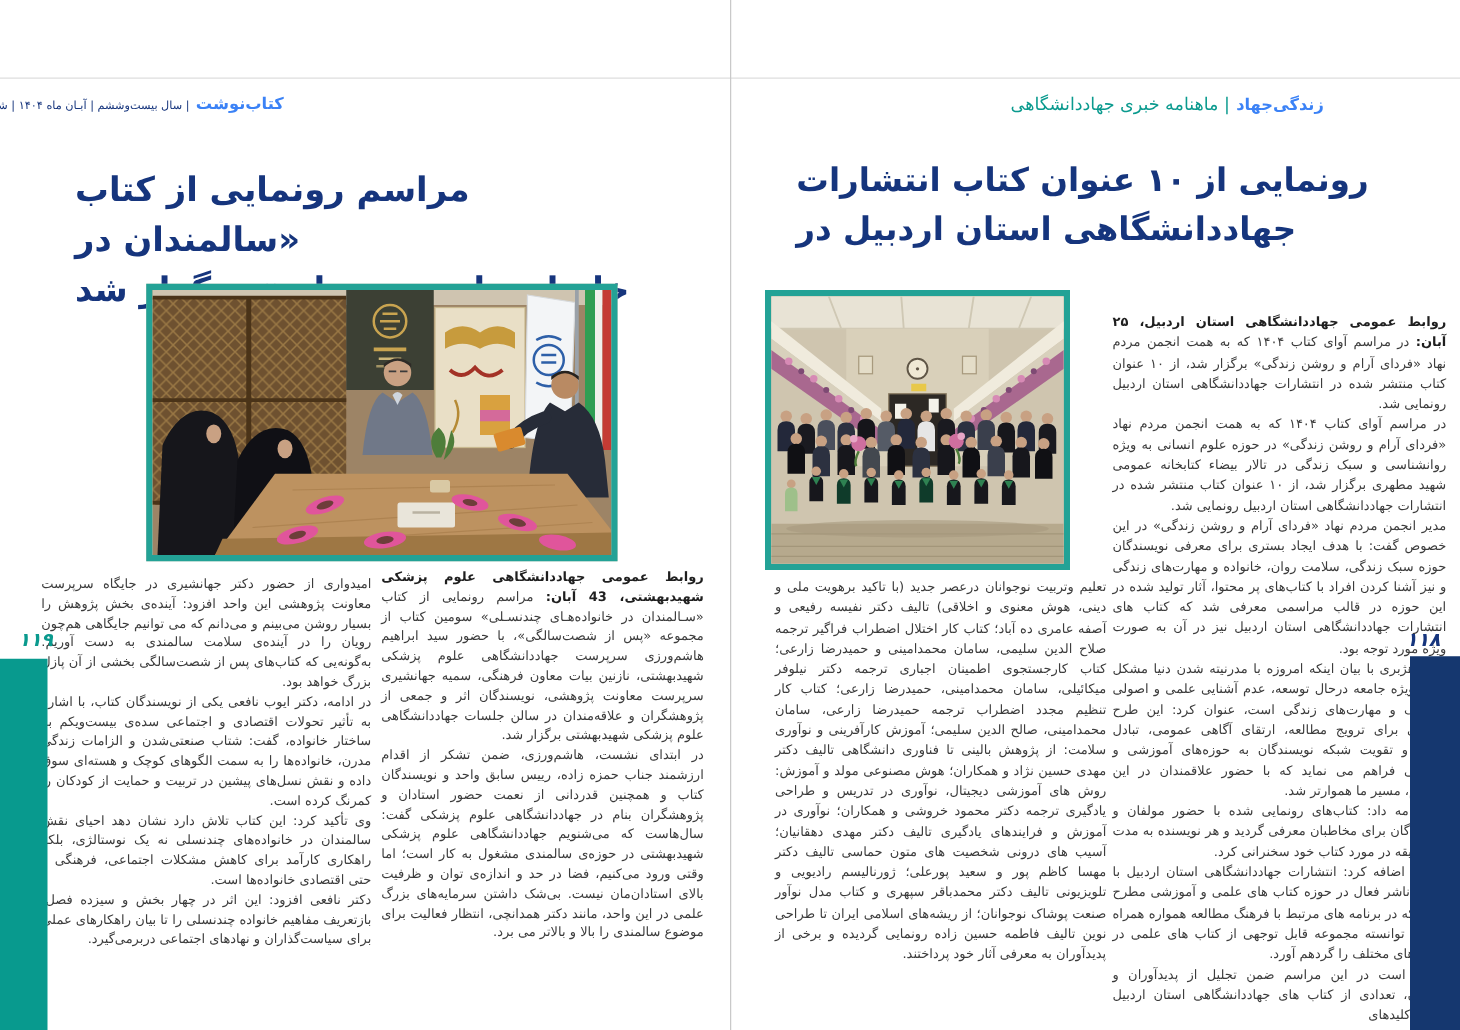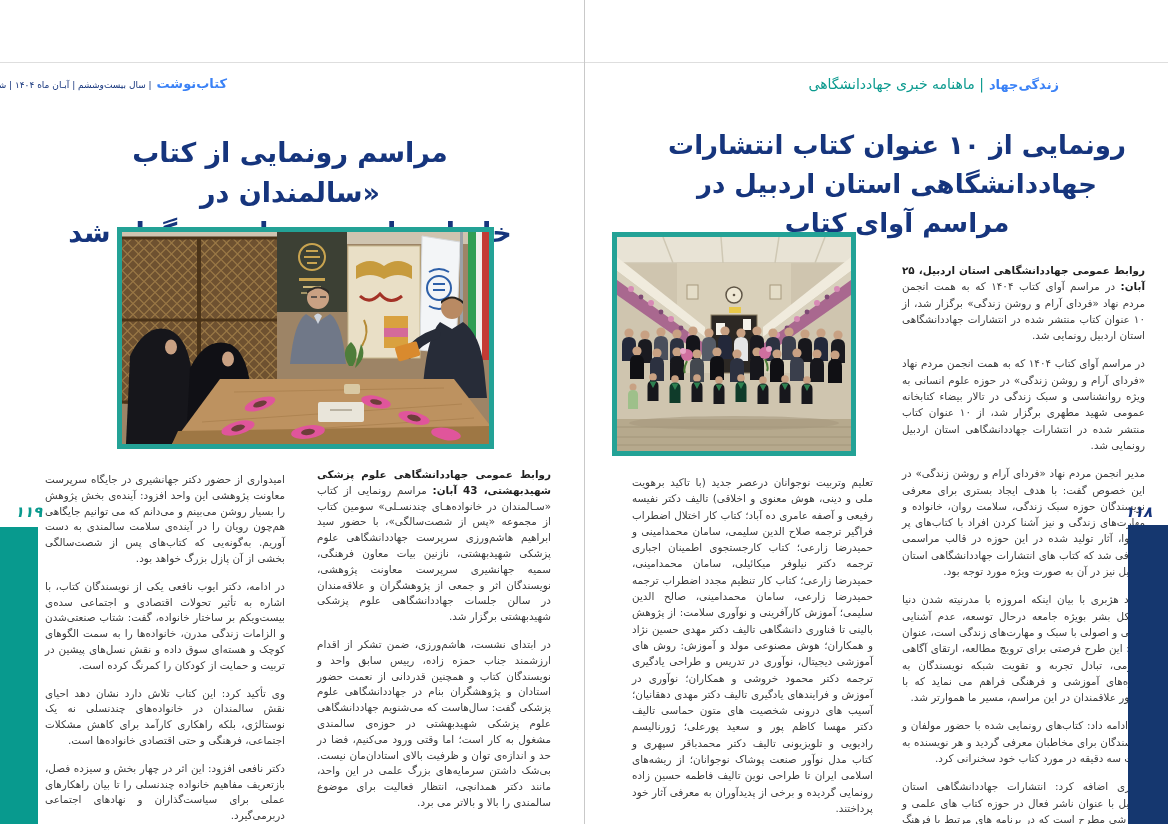--- a/index.html
+++ b/index.html
@@ -10,31 +10,31 @@
   .divider{position:absolute;left:584px;top:0;width:1px;height:824px;background:#c9c9c9}
   .topline{position:absolute;left:0;top:62px;width:1168px;height:1px;background:#dedede}
 
   .hdr{position:absolute;top:76px;direction:rtl;display:flex;align-items:baseline;gap:5px;white-space:nowrap}
   .hdr-left{right:941px}
   .hdr-right{right:109px}
   .hdr .brand{font-weight:bold;font-size:13px;color:#3b82f6}
   .hdr-left .meta{font-size:9px;color:#16357d}
   .hdr-right .meta{font-size:14px;color:#0a9a8e}
 
-  .title{position:absolute;direction:rtl;text-align:center;font-weight:bold;color:#16357d}
+  .title{position:absolute;direction:rtl;text-align:left;font-weight:bold;color:#16357d}
   .title-left{top:133px;right:648px;width:460px;font-size:27px;line-height:40px}
   .title-right{top:126px;right:11px;width:520px;font-size:26px;line-height:39px}
 
   .photo{position:absolute;border:5px solid #23a296;box-sizing:border-box;background:#cfc5af}
   .photo svg{display:block}
   .photo-left{left:117px;top:227px;width:377px;height:222px}
   .photo-right{left:612px;top:232px;width:244px;height:224px}
 
   .col{position:absolute;direction:rtl;text-align:justify;color:#3c3c3c;font-size:10.4px;line-height:16.3px}
-  .col p{margin:12px}
+  .col p{margin:0}
   .lead{font-weight:bold;color:#1f1f1f}
   .col-ra{left:890px;top:250px;width:267px}
   .col-rb{left:620px;top:462px;width:265px}
   .col-la{left:305px;top:455px;width:258px;line-height:15.8px}
   .col-lb{left:33px;top:460px;width:264px;line-height:15.8px}
 
   .pg{position:absolute;font-size:15px;font-weight:bold;transform:skewX(-14deg)}
   .pg-left{left:16px;top:503px;color:#0a9a8e}
   .pg-right{right:15px;top:503px;color:#16357d}
   .bar{position:absolute;bottom:0}
@@ -137,42 +137,40 @@
     </g>
   </svg>
 </div>
 
 <div class="col col-la">
   <p>
     <span class="lead">روابط عمومی جهاددانشگاهی علوم پزشکی شهیدبهشتی، 43 آبان:</span>
     <span>مراسم رونمایی از کتاب «سـالمندان در خانواده‌هـای چندنسـلی» سومین کتاب از مجموعه «پس از شصت‌سالگی»، با حضور سید ابراهیم هاشم‌ورزی سرپرست جهاددانشگاهی علوم پزشکی شهیدبهشتی، نازنین بیات معاون فرهنگی، سمیه جهانشیری سرپرست معاونت پژوهشی، نویسندگان اثر و جمعی از پژوهشگران و علاقه‌مندان در سالن جلسات جهاددانشگاهی علوم پزشکی شهیدبهشتی برگزار شد.</span>
   </p>
   <p>در ابتدای نشست، هاشم‌ورزی، ضمن تشکر از اقدام ارزشمند جناب حمزه زاده، رییس سابق واحد و نویسندگان کتاب و همچنین قدردانی از نعمت حضور استادان و پژوهشگران بنام در جهاددانشگاهی علوم پزشکی گفت: سال‌هاست که می‌شنویم جهاددانشگاهی علوم پزشکی شهیدبهشتی در حوزه‌ی سالمندی مشغول به کار است؛ اما وقتی ورود می‌کنیم، فضا در حد و اندازه‌ی توان و ظرفیت بالای استادان‌مان نیست. بی‌شک داشتن سرمایه‌های بزرگ علمی در این واحد، مانند دکتر همدانچی، انتظار فعالیت برای موضوع سالمندی را بالا و بالاتر می برد.</p>
-  <p>سرپرست جهاددانشگاهی علوم پزشکی شهیدبهشتی، ضمن ابراز</p>
 </div>
 
 <div class="col col-lb">
   <p>امیدواری از حضور دکتر جهانشیری در جایگاه سرپرست معاونت پژوهشی این واحد افزود: آینده‌ی بخش پژوهش را بسیار روشن می‌بینم و می‌دانم که می توانیم جایگاهی هم‌چون رویان را در آینده‌ی سلامت سالمندی به دست آوریم. به‌گونه‌یی که کتاب‌های پس از شصت‌سالگی بخشی از آن پازل بزرگ خواهد بود.</p>
   <p>در ادامه، دکتر ایوب نافعی یکی از نویسندگان کتاب، با اشاره به تأثیر تحولات اقتصادی و اجتماعی سده‌ی بیست‌ویکم بر ساختار خانواده، گفت: شتاب صنعتی‌شدن و الزامات زندگی مدرن، خانواده‌ها را به سمت الگوهای کوچک و هسته‌ای سوق داده و نقش نسل‌های پیشین در تربیت و حمایت از کودکان را کمرنگ کرده است.</p>
   <p>وی تأکید کرد: این کتاب تلاش دارد نشان دهد احیای نقش سالمندان در خانواده‌های چندنسلی نه یک نوستالژی، بلکه راهکاری کارآمد برای کاهش مشکلات اجتماعی، فرهنگی و حتی اقتصادی خانواده‌ها است.</p>
   <p>دکتر نافعی افزود: این اثر در چهار بخش و سیزده فصل، بازتعریف مفاهیم خانواده چندنسلی را تا بیان راهکارهای عملی برای سیاست‌گذاران و نهادهای اجتماعی دربرمی‌گیرد.</p>
 </div>
 
 <div class="pg pg-left">۱۱۹</div>
 <div class="bar bar-left"></div>
 
 <div class="hdr hdr-right">
   <span class="brand">زندگی‌جهاد</span>
   <span class="meta">| ماهنامه خبری جهاددانشگاهی</span>
 </div>
 
 <div class="title title-right">
   <div>رونمایی از ۱۰ عنوان کتاب انتشارات</div>
   <div>جهاددانشگاهی استان اردبیل در</div>
-  <div>مراسم آوای کتاب</div>
 </div>
 
 <div class="photo photo-right">
   <svg viewBox="0 0 234 214" width="234" height="214" preserveAspectRatio="none">
     <defs>
       <g id="pa">
           <circle r="4.6" fill="#c8a183"></circle>
           <path d="M-7,28 V11 Q-7,4 0,4 Q7,4 7,11 V28 Z" fill="currentColor"></path>
         </g>
       <g id="pk">

